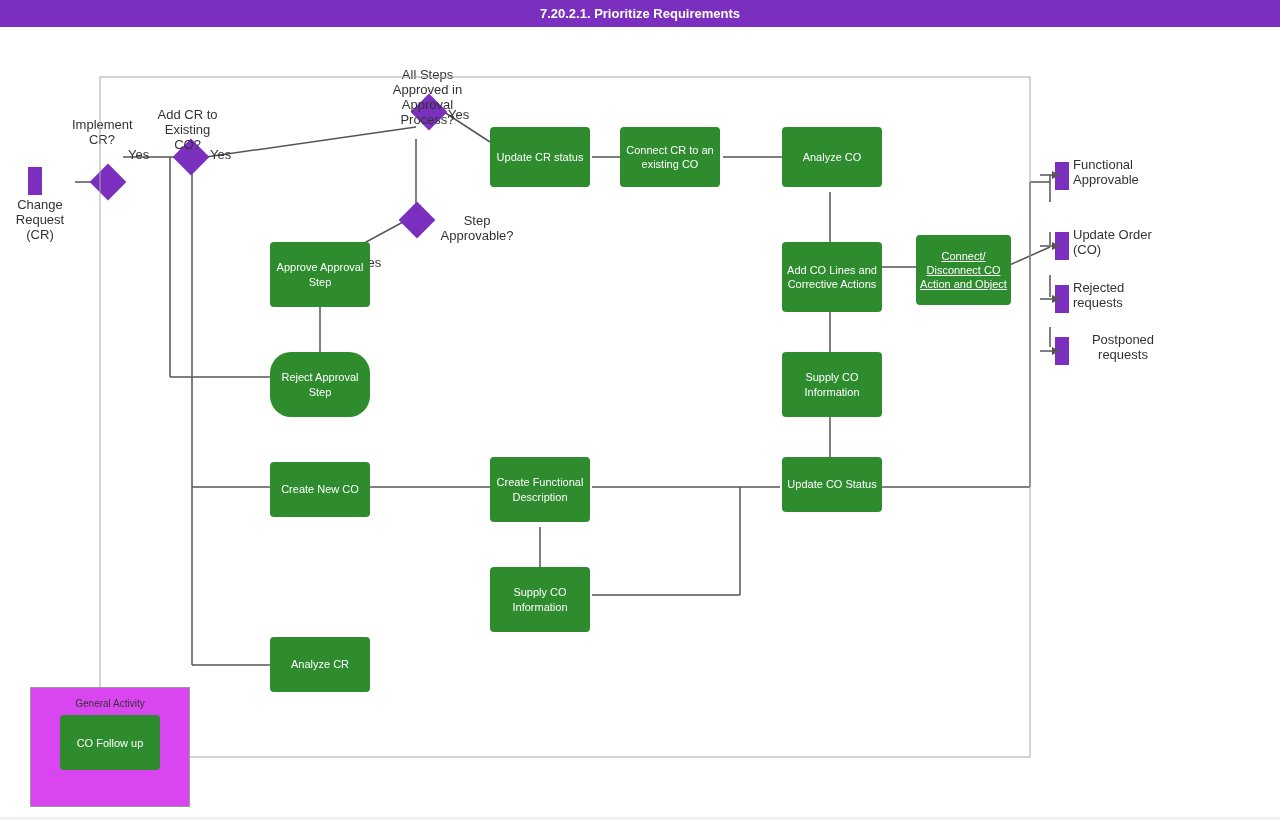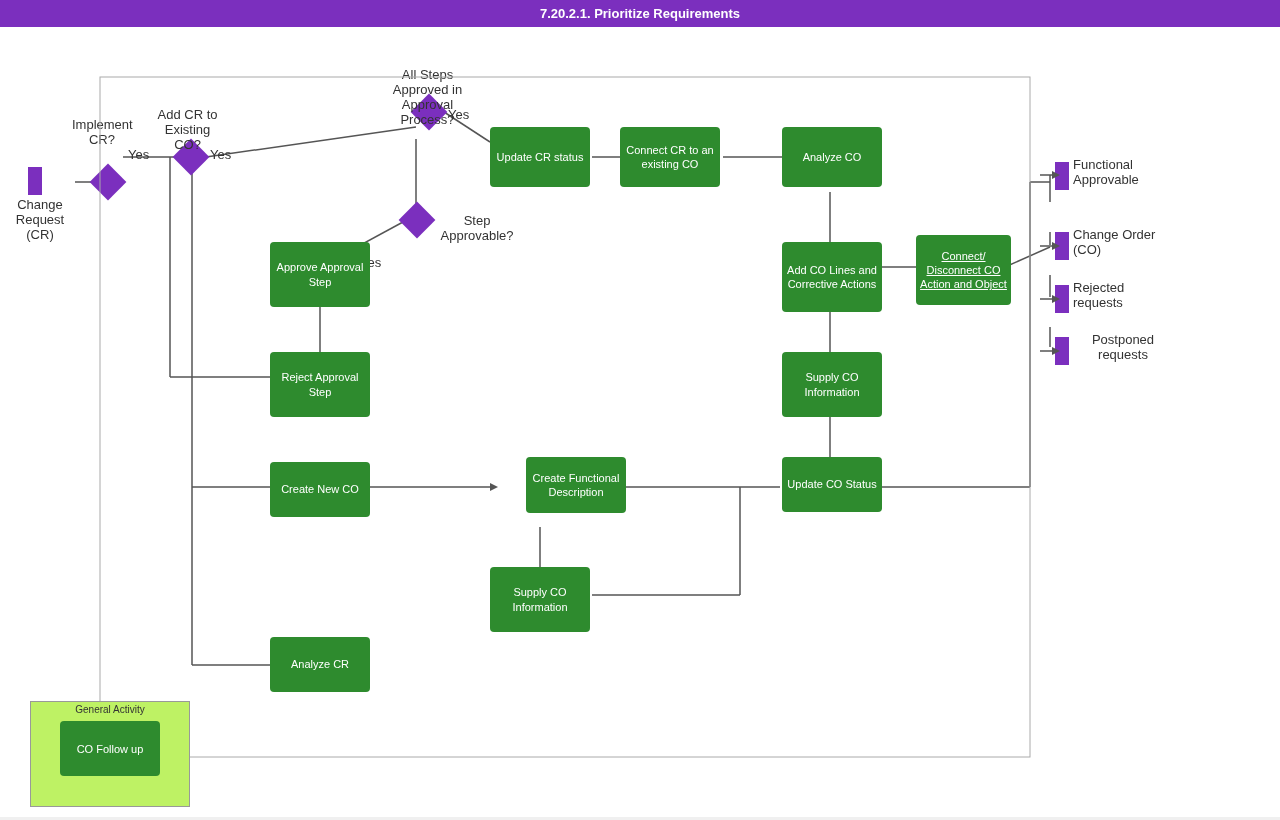--- a/index.html
+++ b/index.html
@@ -62,26 +62,26 @@
       top: 0;
       left: 0;
       width: 1280px;
       height: 790px;
       pointer-events: none;
     }
 
     .legend-box {
       position: absolute;
       border: 1px solid #999;
-      background: #bef264;
-      padding: 2px 10px;
+      background: #d946ef;
+      padding: 10px 10px;
       left: 30px;
       bottom: 10px;
       width: 160px;
-      height: 106px;
+      height: 120px;
     }
 
     .legend-title {
       font-size: 10px;
       color: #333;
       margin-bottom: 6px;
       text-align: center;
     }
 
     .legend-green-box {
@@ -235,29 +235,29 @@
   </div>
 
   <div class="green-box" style="left:782px;top:325px;width:100px;height:65px;">
     <span>Supply CO Information</span>
   </div>
 
   <div class="green-box" style="left:270px;top:215px;width:100px;height:65px;">
     <span>Approve Approval Step</span>
   </div>
 
-  <div class="green-box" style="left:270px;top:325px;width:100px;height:65px;">
+  <div class="green-box" style="left:270px;top:325px;width:100px;height:65px;border-radius:21px;">
     <span>Reject Approval Step</span>
   </div>
 
   <div class="green-box" style="left:270px;top:435px;width:100px;height:55px;">
     <span>Create New CO</span>
   </div>
 
-  <div class="green-box" style="left:490px;top:430px;width:100px;height:56px;margin-left:36px;">
+  <div class="green-box" style="left:490px;top:430px;width:100px;height:65px;">
     <span>Create Functional Description</span>
   </div>
 
   <div class="green-box" style="left:490px;top:540px;width:100px;height:65px;">
     <span>Supply CO Information</span>
   </div>
 
   <div class="green-box" style="left:782px;top:430px;width:100px;height:55px;">
     <span>Update CO Status</span>
   </div>
@@ -266,21 +266,21 @@
     <span>Analyze CR</span>
   </div>
 
   <div class="purple-rect" style="left:1055px;top:135px;width:14px;height:28px;"></div>
   <div class="label-text" style="left:1073px;top:130px;width:100px;text-align:left;">
     <span>Functional Approvable</span>
   </div>
 
   <div class="purple-rect" style="left:1055px;top:205px;width:14px;height:28px;"></div>
   <div class="label-text" style="left:1073px;top:200px;width:100px;text-align:left;">
-    <span>Change Order (CO)</span>
+    <span>Update Order (CO)</span>
   </div>
 
   <div class="purple-rect" style="left:1055px;top:258px;width:14px;height:28px;"></div>
   <div class="label-text" style="left:1073px;top:253px;width:100px;text-align:left;">
     <span>Rejected requests</span>
   </div>
 
   <div class="purple-rect" style="left:1055px;top:310px;width:14px;height:28px;"></div>
   <div class="label-text" style="left:1073px;top:305px;width:100px;text-align:center;">
     <span>Postponed requests</span>

